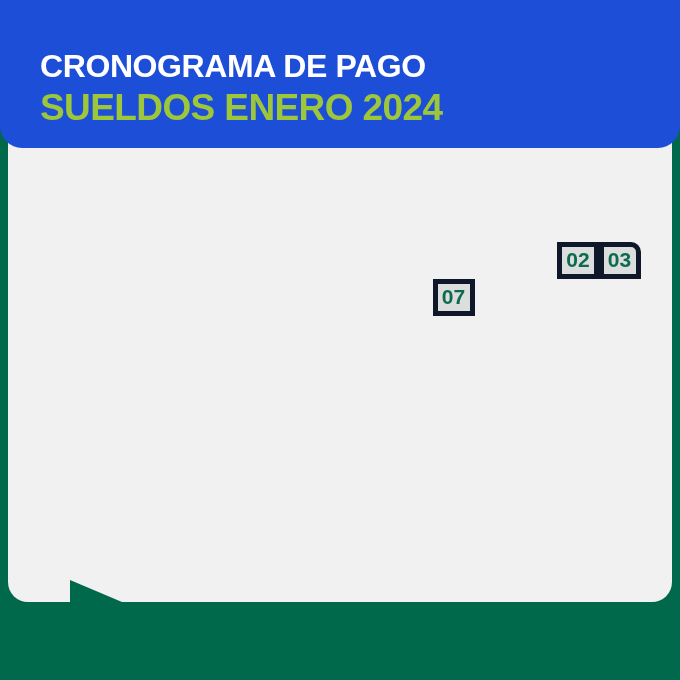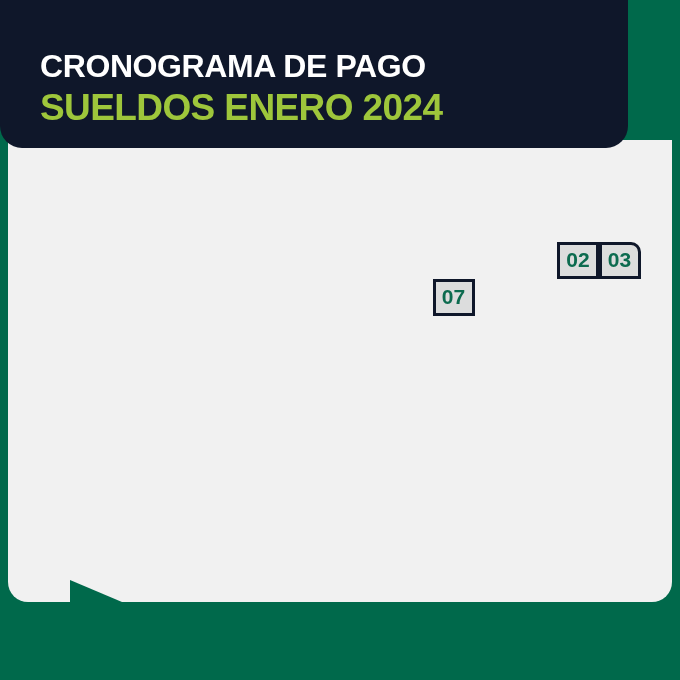--- a/index.html
+++ b/index.html
@@ -22,23 +22,23 @@
     width: 680px;
     height: 680px;
     background: #00694b;
   }
 
   
   #header {
     position: absolute;
     left: 0;
     top: 0;
-    width: 628px;
+    width: 680px;
     height: 148px;
-    background: #0f172a;
+    background: #1d4ed8;
     border-bottom-left-radius: 22px;
     border-bottom-right-radius: 22px;
     z-index: 4;
   }
   #header-title {
     position: absolute;
     left: 40px;
     top: 50px;
     font-size: 32px;
     font-weight: 700;
@@ -161,21 +161,21 @@
     grid-auto-rows: 37px;
     width: 290.5px;
   }
   .cell {
     position: relative;
     display: flex;
     align-items: center;
     justify-content: center;
     font-size: 15px;
     color: #9ba1a8;
-    border: 3px solid #0f172a;
+    border: 5px solid #0f172a;
     margin: -0.5px 0 0 -0.5px;
     box-sizing: border-box;
     background: transparent;
   }
   .cell.empty {
     border: none;
     background: transparent;
   }
   .cell.hl {
     background: #dcdddd;

